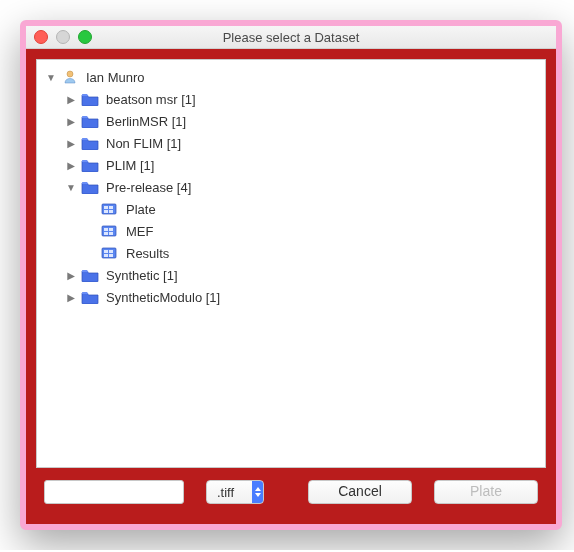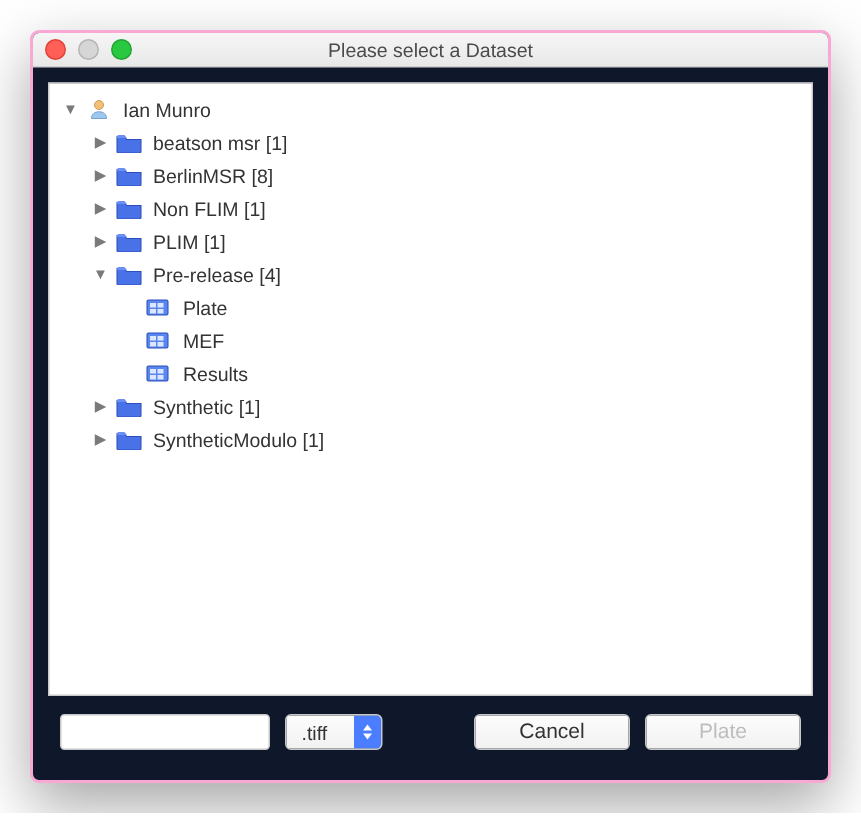--- a/index.html
+++ b/index.html
@@ -5,24 +5,24 @@
   body {
     margin: 0;
     padding: 20px;
     font-family: "Helvetica Neue", Helvetica, Arial, sans-serif;
     font-size: 13px;
     background: #fff;
     color: #333;
   }
   .window {
     width: 530px;
-    border: 2px solid #f9a8d4;
+    border: 6px solid #f9a8d4;
     border-radius: 6px;
     box-shadow: 0 15px 40px rgba(0,0,0,0.35);
-    background: #0f172a;
+    background: #b91c1c;
     overflow: hidden;
   }
   .titlebar {
     height: 22px;
     background: linear-gradient(#f6f6f6, #e8e8e8);
     border-bottom: 1px solid #d0d0d0;
     display: flex;
     align-items: center;
     position: relative;
   }
@@ -90,21 +90,21 @@
     padding: 1px 3px;
     border-radius: 2px;
   }
   .label.selected {
     background: #2a67ff;
     color: #fff;
   }
   .bottom-bar {
     display: flex;
     align-items: flex-end;
-    gap: 10px;
+    gap: 22px;
     padding: 12px 8px 14px 8px;
   }
   .text-input {
     width: 130px;
     height: 22px;
     border: 1px solid #c8c8c8;
     border-radius: 3px;
     background: #fff;
     padding: 0 4px;
     font-size: 13px;
@@ -202,21 +202,21 @@
                 </li>
               <li>
                   <div class="node">
                 <span class="disclosure">▶</span>
                 <span class="icon">
                   <svg width="18" height="14" viewBox="0 0 18 14">
                         <path d="M1 3h5l1.5 2H17v8a1 1 0 0 1-1 1H2a1 1 0 0 1-1-1z" fill="#4a72e8" stroke="#2b4fb8" stroke-width="0.7"></path>
                         <path d="M1 3a1 1 0 0 1 1-1h4l1.5 2H1z" fill="#6a8ef5"></path>
                       </svg>
                 </span>
-                <span class="label">BerlinMSR [8]</span>
+                <span class="label">BerlinMSR [1]</span>
               </div>
                 </li>
               <li>
                   <div class="node">
                 <span class="disclosure">▶</span>
                 <span class="icon">
                   <svg width="18" height="14" viewBox="0 0 18 14">
                         <path d="M1 3h5l1.5 2H17v8a1 1 0 0 1-1 1H2a1 1 0 0 1-1-1z" fill="#4a72e8" stroke="#2b4fb8" stroke-width="0.7"></path>
                         <path d="M1 3a1 1 0 0 1 1-1h4l1.5 2H1z" fill="#6a8ef5"></path>
                       </svg>

